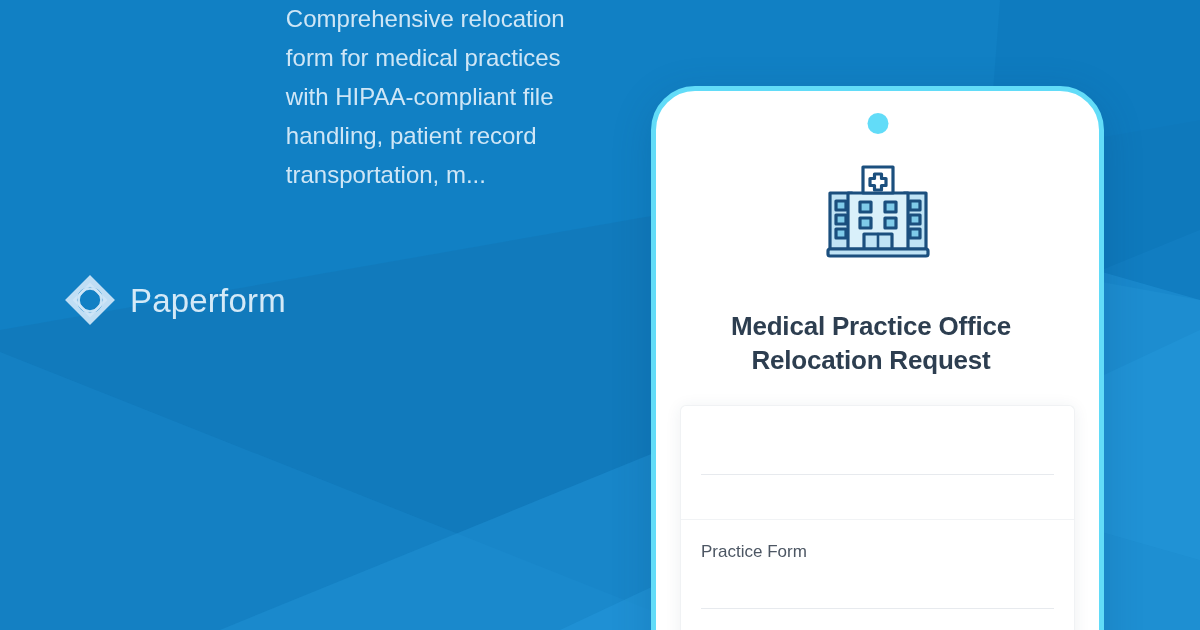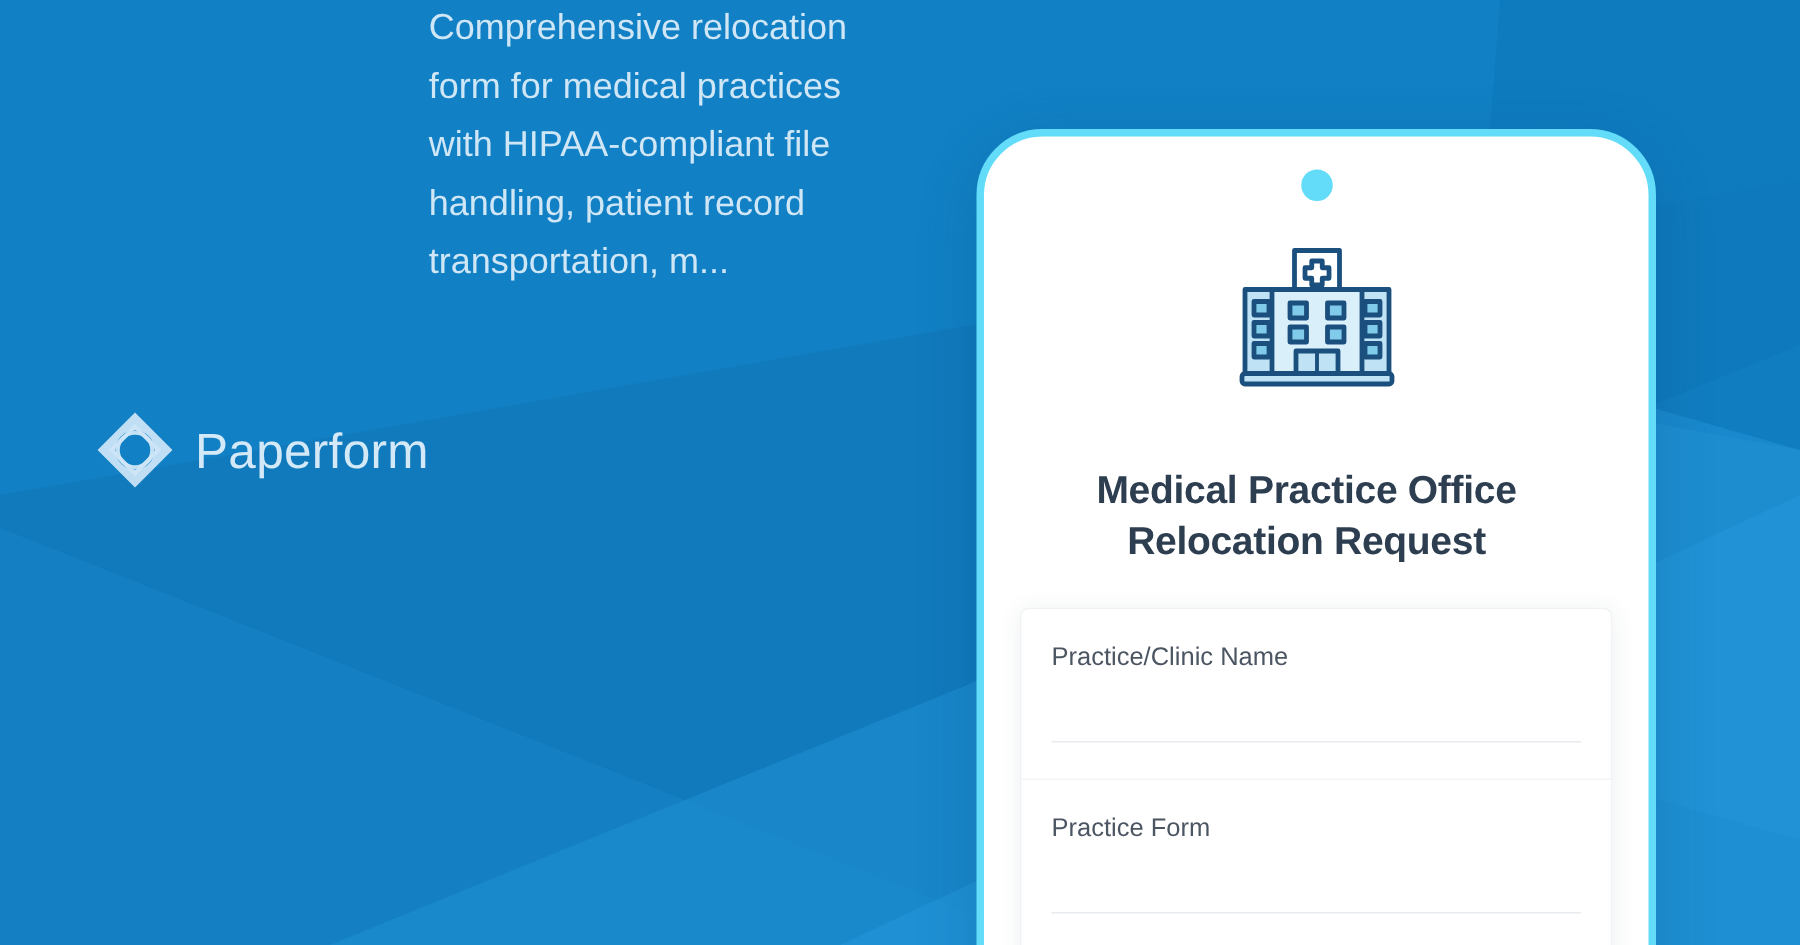--- a/index.html
+++ b/index.html
@@ -224,21 +224,20 @@
           <rect x="2" y="86" width="100" height="7" rx="2" fill="#bfe3f5"></rect>
         </g>
       </svg>
     </div>
 
     <div class="phone-title">Medical Practice Office Relocation Request</div>
 
     <div class="form-card">
 
       <div class="field">
-        <div class="field-label">Practice/Clinic Name</div>
         <div class="field-line"></div>
       </div>
 
       <div class="field">
         <div class="field-label">Practice Form</div>
         <div class="field-line"></div>
       </div>
 
     </div>
   </div>

